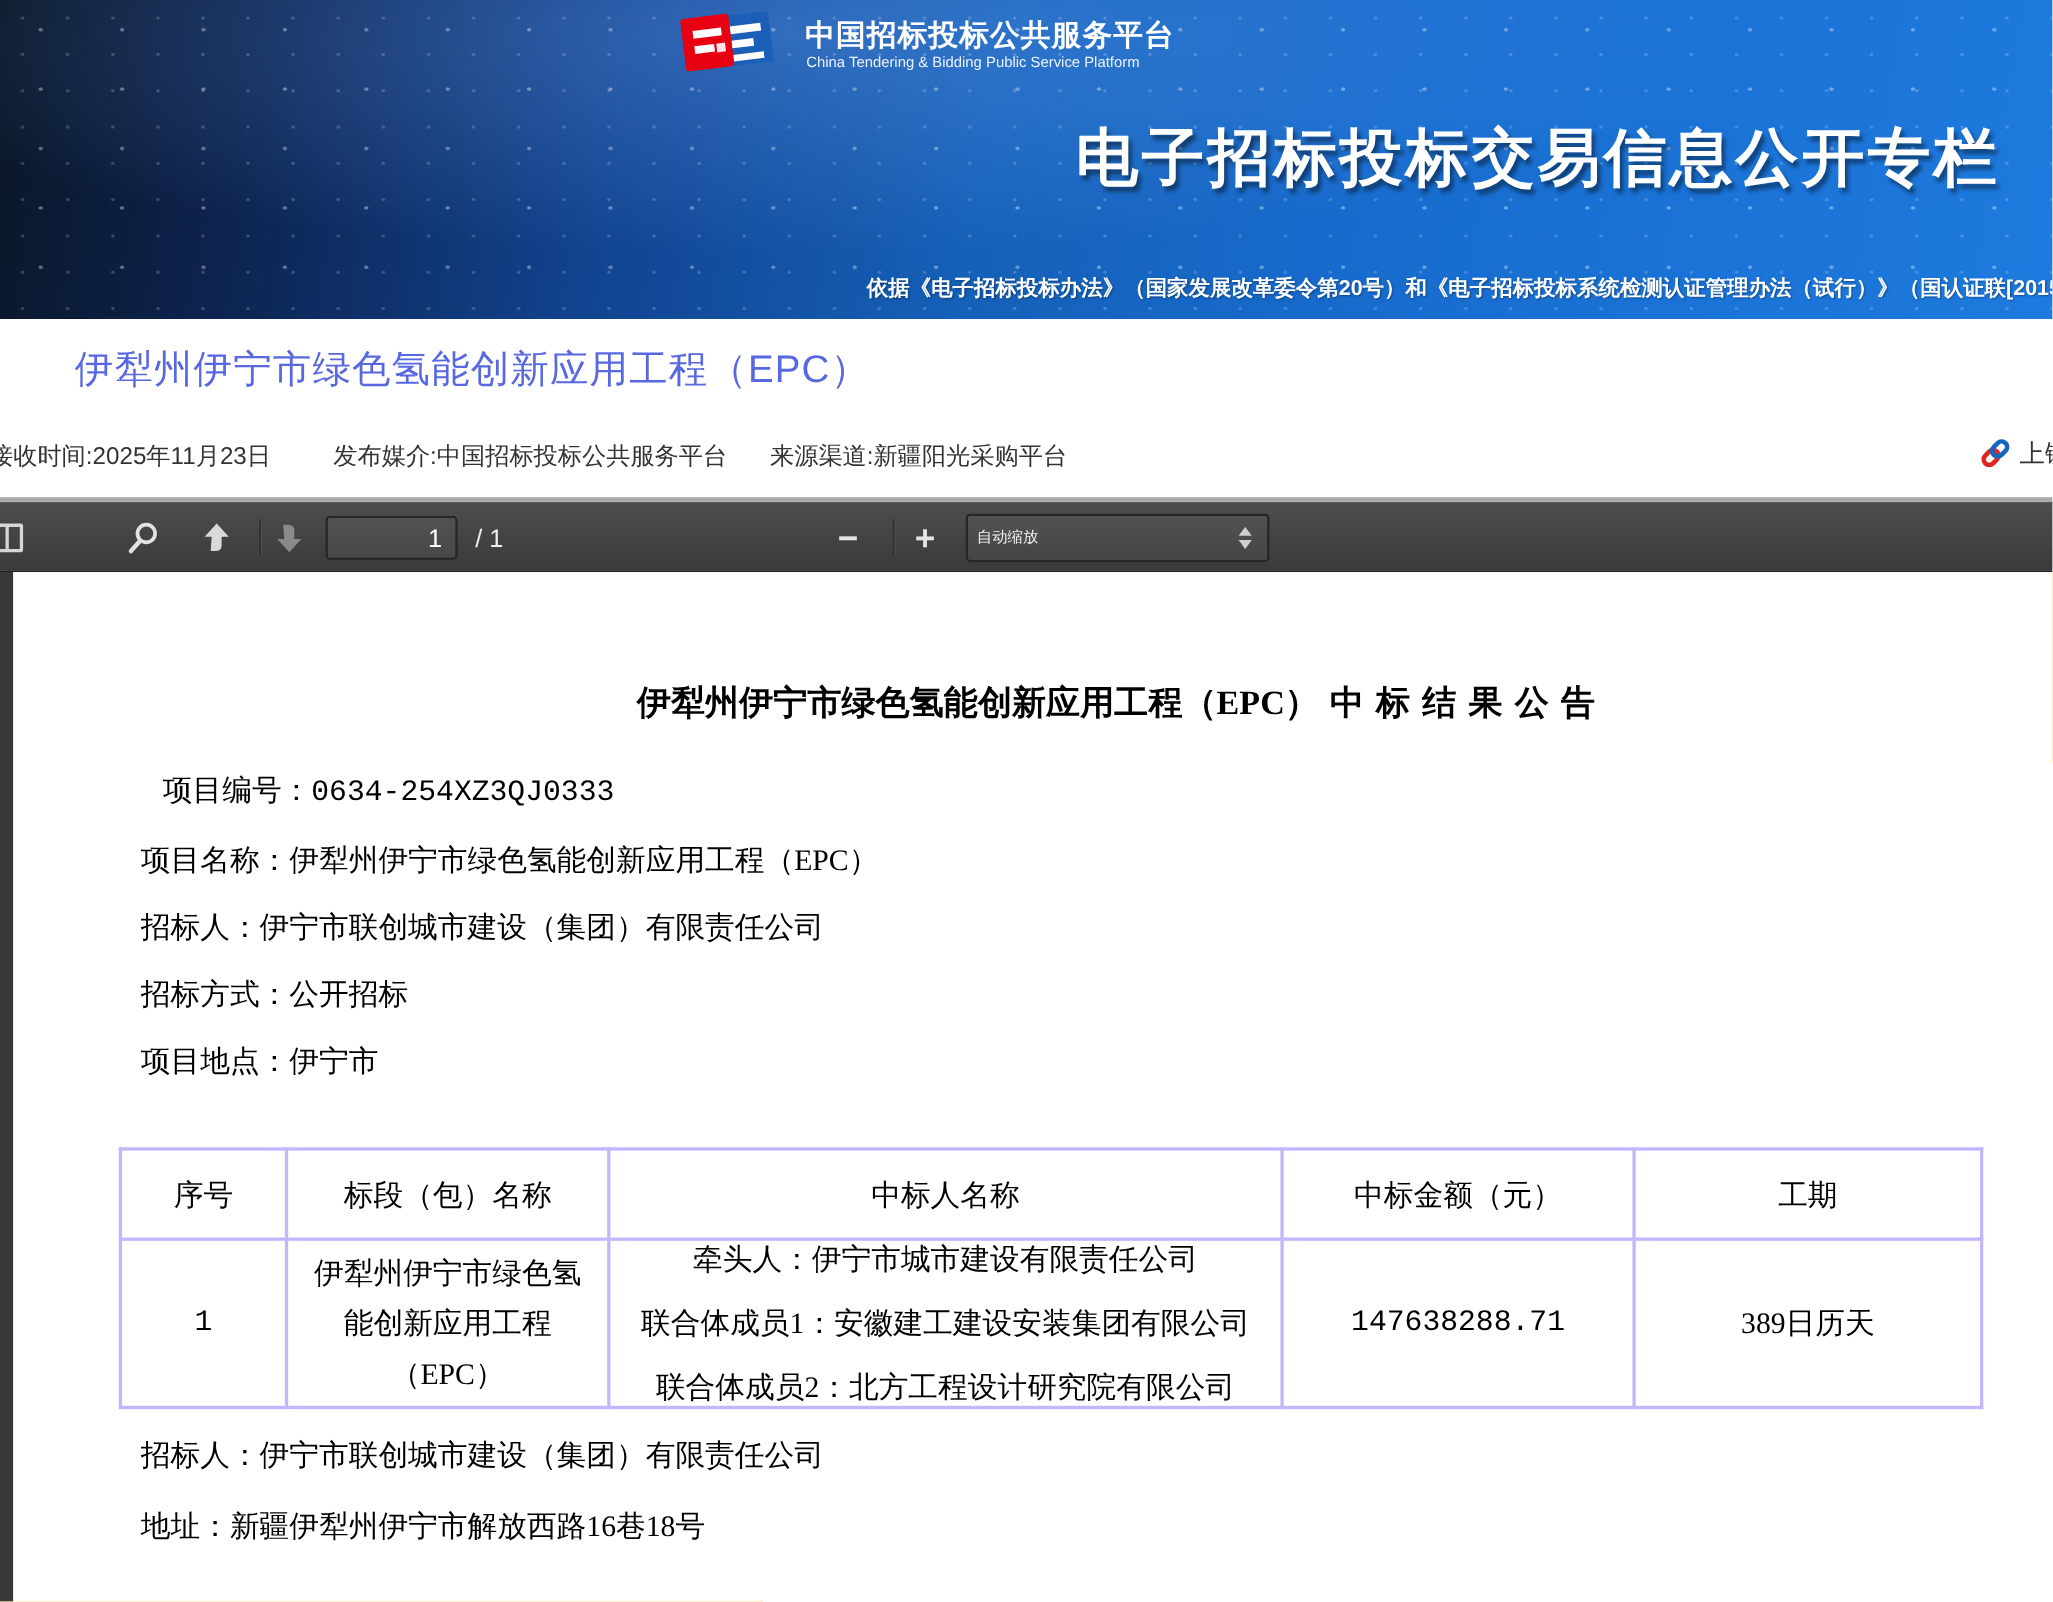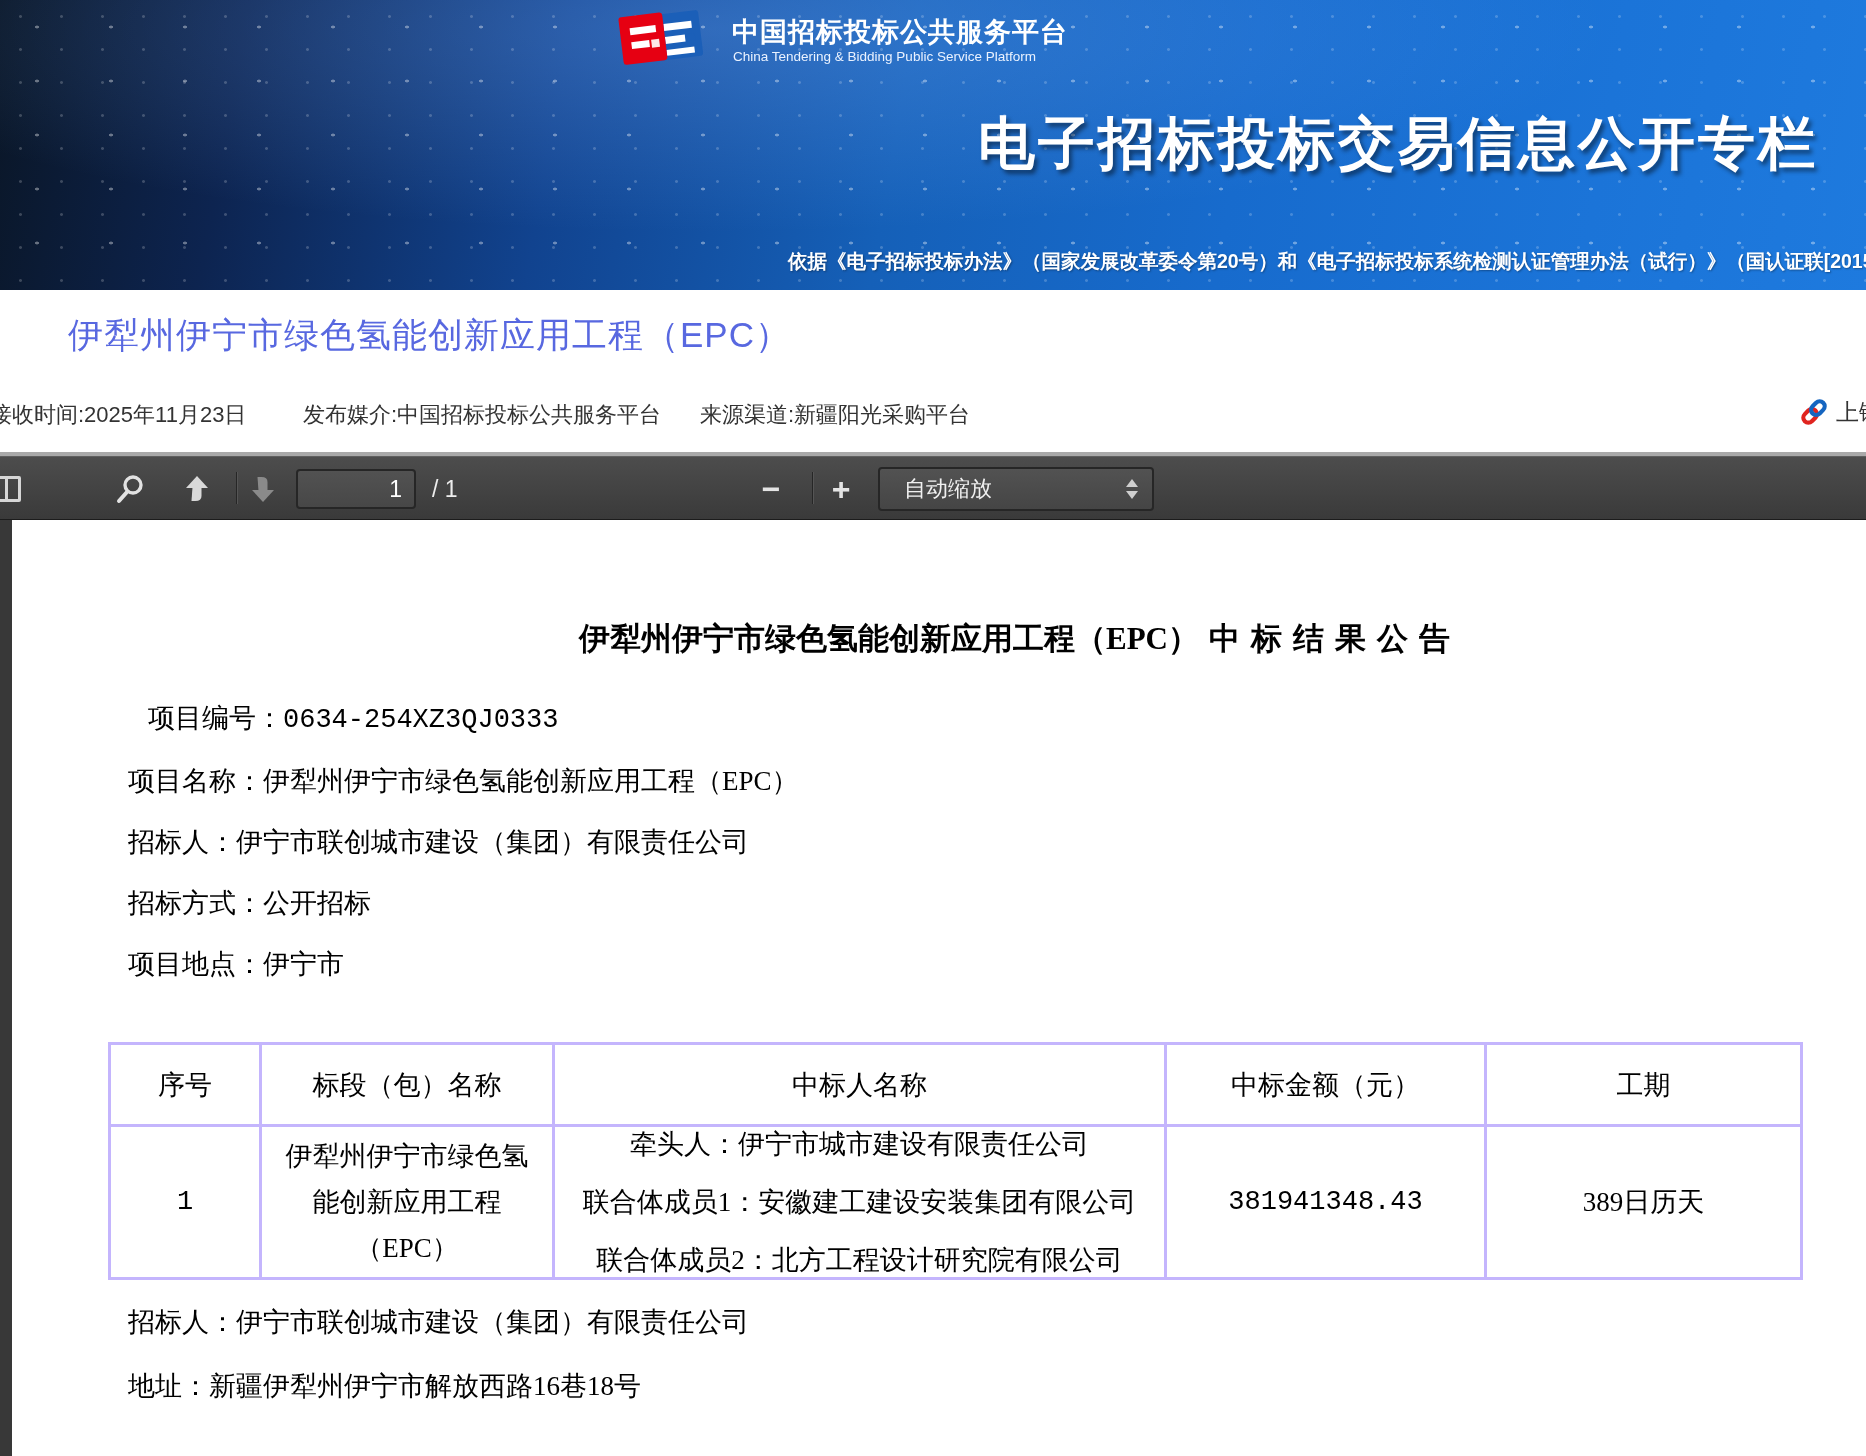--- a/index.html
+++ b/index.html
@@ -54,21 +54,21 @@
                 color:#fff; font-size:23px; text-align:right; padding-right:12px; outline:none;
                 font-family:"Liberation Sans",sans-serif; }
   .page-total { position:absolute; left:432px; top:20px; color:#ededed; font-size:23px; }
   .zoomout-btn { left:752px; }
   .sep-zoom { left:812px; }
   .zoomin-btn { left:822px; }
   .tb-glyph { color:#e4e4e4; font-size:32px; font-weight:bold; line-height:30px; }
   .zoom-select { position:absolute; left:878px; top:11px; width:276px; height:44px;
                  background:linear-gradient(#525252,#454545); border:2px solid #262626; border-radius:4px;
                  display:flex; align-items:center; cursor:pointer; }
-  .zoom-label { color:#f0f0f0; font-size:22px; padding-left:24px; flex:1;font-family:Liberation Mono, monospace; }
+  .zoom-label { color:#f0f0f0; font-size:14px; padding-left:8px; flex:1;font-family:Liberation Mono, monospace; }
   .spinner { display:flex; flex-direction:column; gap:4px; margin-right:14px; }
   .spin-up { width:0; height:0; border-left:6px solid transparent; border-right:6px solid transparent;
              border-bottom:8px solid #cfcfcf; }
   .spin-down { width:0; height:0; border-left:6px solid transparent; border-right:6px solid transparent;
                border-top:8px solid #cfcfcf; }
 
   
   .viewer { position:absolute; left:0; top:520px; width:1866px; height:936px; background:#eab308; }
   .page-strip { position:absolute; left:0; top:0; width:12px; height:936px; background:#383838; }
   .pdf-page { position:absolute; left:12px; top:0; width:1854px; height:936px; background:#fff;
@@ -222,21 +222,21 @@
           <td>
             <div class="section-line">伊犁州伊宁市绿色氢</div>
             <div class="section-line">能创新应用工程</div>
             <div class="section-line">（EPC）</div>
           </td>
           <td class="winner-cell">
             <div class="winner-line">牵头人：伊宁市城市建设有限责任公司</div>
             <div class="winner-line">联合体成员1：安徽建工建设安装集团有限公司</div>
             <div class="winner-line">联合体成员2：北方工程设计研究院有限公司</div>
           </td>
-          <td class="amount-cell sans-num">381941348.43</td>
+          <td class="amount-cell sans-num">147638288.71</td>
           <td class="duration-cell">389日历天</td>
         </tr>
       </tbody>
         </table>
 
       <div class="doc-field doc-footer-1">
         <span>招标人：</span><span>伊宁市联创城市建设（集团）有限责任公司</span>
       </div>
       <div class="doc-field doc-footer-2">
         <span>地址：</span><span>新疆伊犁州伊宁市解放西路16巷18号</span>

